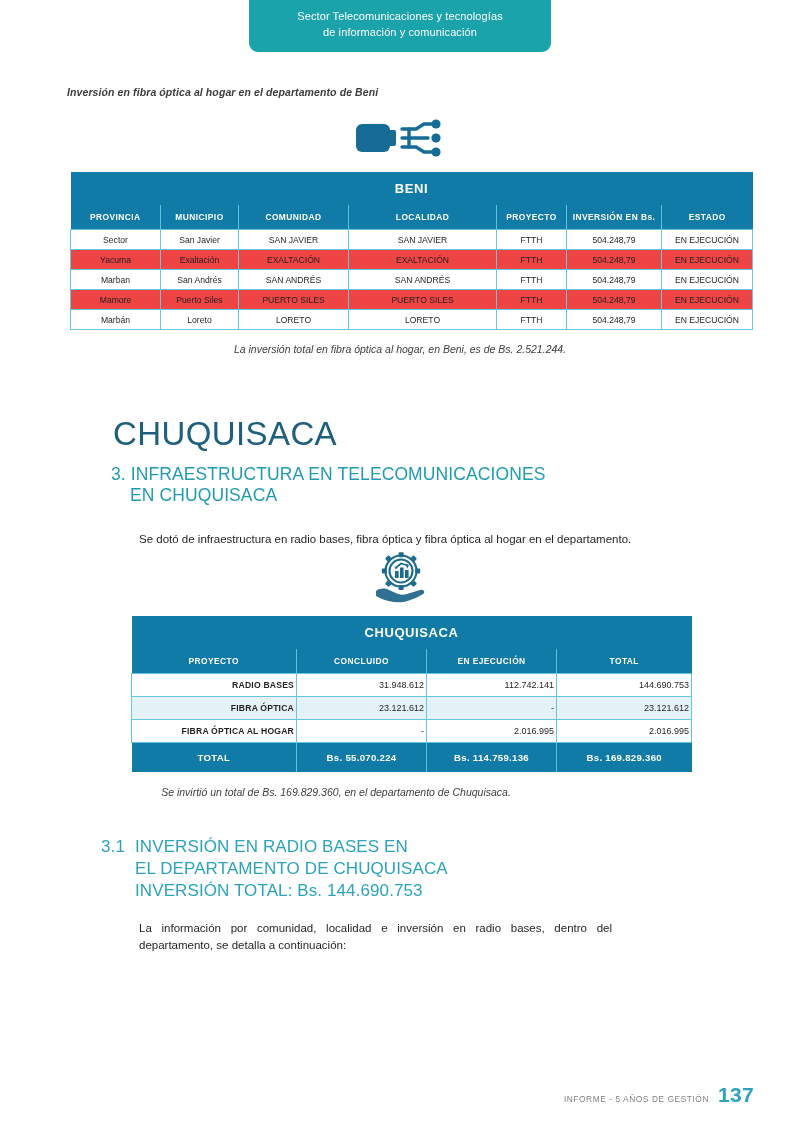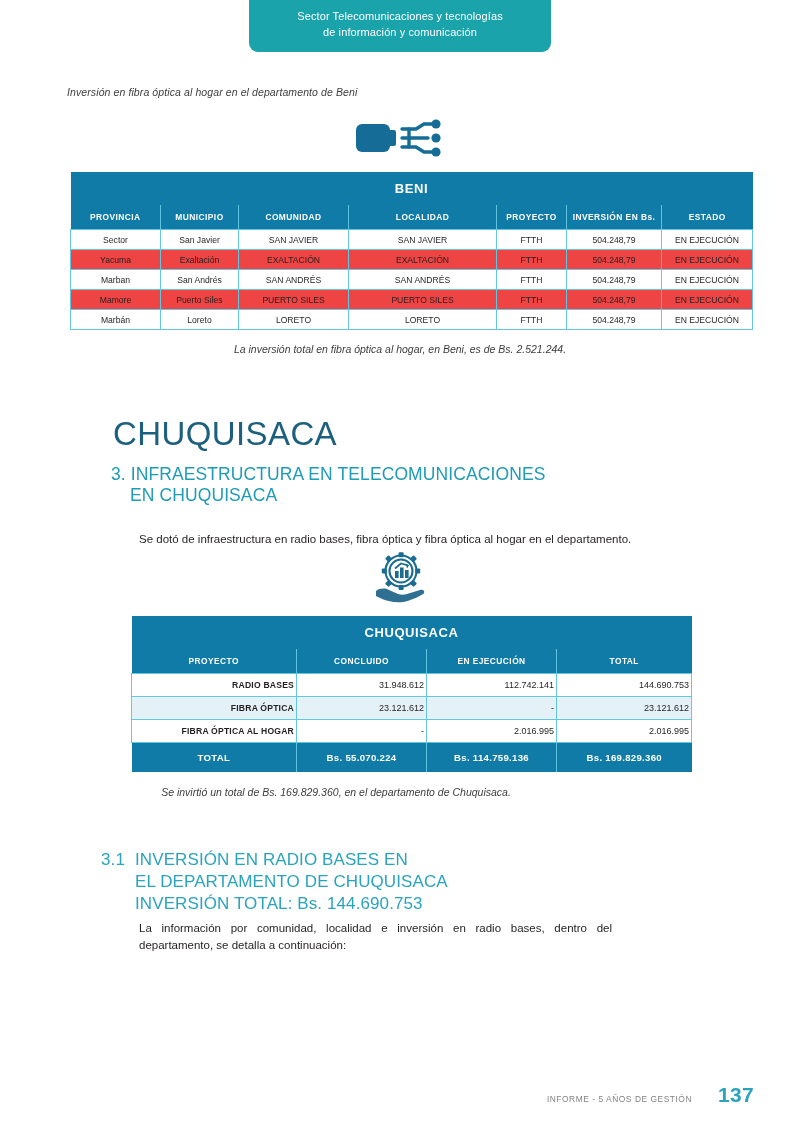--- a/index.html
+++ b/index.html
@@ -38,20 +38,21 @@
     min-width: 250px;
   }
   .banner div { white-space: nowrap; }
 
   
   .italic-note {
     font-style: italic;
     font-size: 10.5px;
     color: #3d3d3d;
     letter-spacing: .1px;
+    font-weight: bold;
   }
   .body-text {
     font-size: 11.5px;
     color: #231f20;
     line-height: 1.5;
     text-align: justify;
   }
 
   .caption-centered {
     text-align: center;
@@ -146,35 +147,34 @@
     letter-spacing: .1px;
     font-weight: normal;
   }
   .subsection-head {
     color: #2aa4bd;
     font-size: 17px;
     line-height: 1.3;
     letter-spacing: .1px;
     font-weight: normal;
     display: flex;
-    margin-top: 13px;
   }
   .subsection-head .num {
     width: 34px;
     flex: 0 0 34px;
   }
 
   
   .footer {
     position: absolute;
     right: 46px;
     bottom: 24px;
     display: flex;
     align-items: baseline;
-    gap: 26px;
+    gap: 9px;
   }
   .footer .label {
     font-size: 8.4px;
     color: #808285;
     letter-spacing: .55px;
   }
   .footer .page {
     font-size: 21px;
     color: #2aa4bd;
     font-weight: bold;

